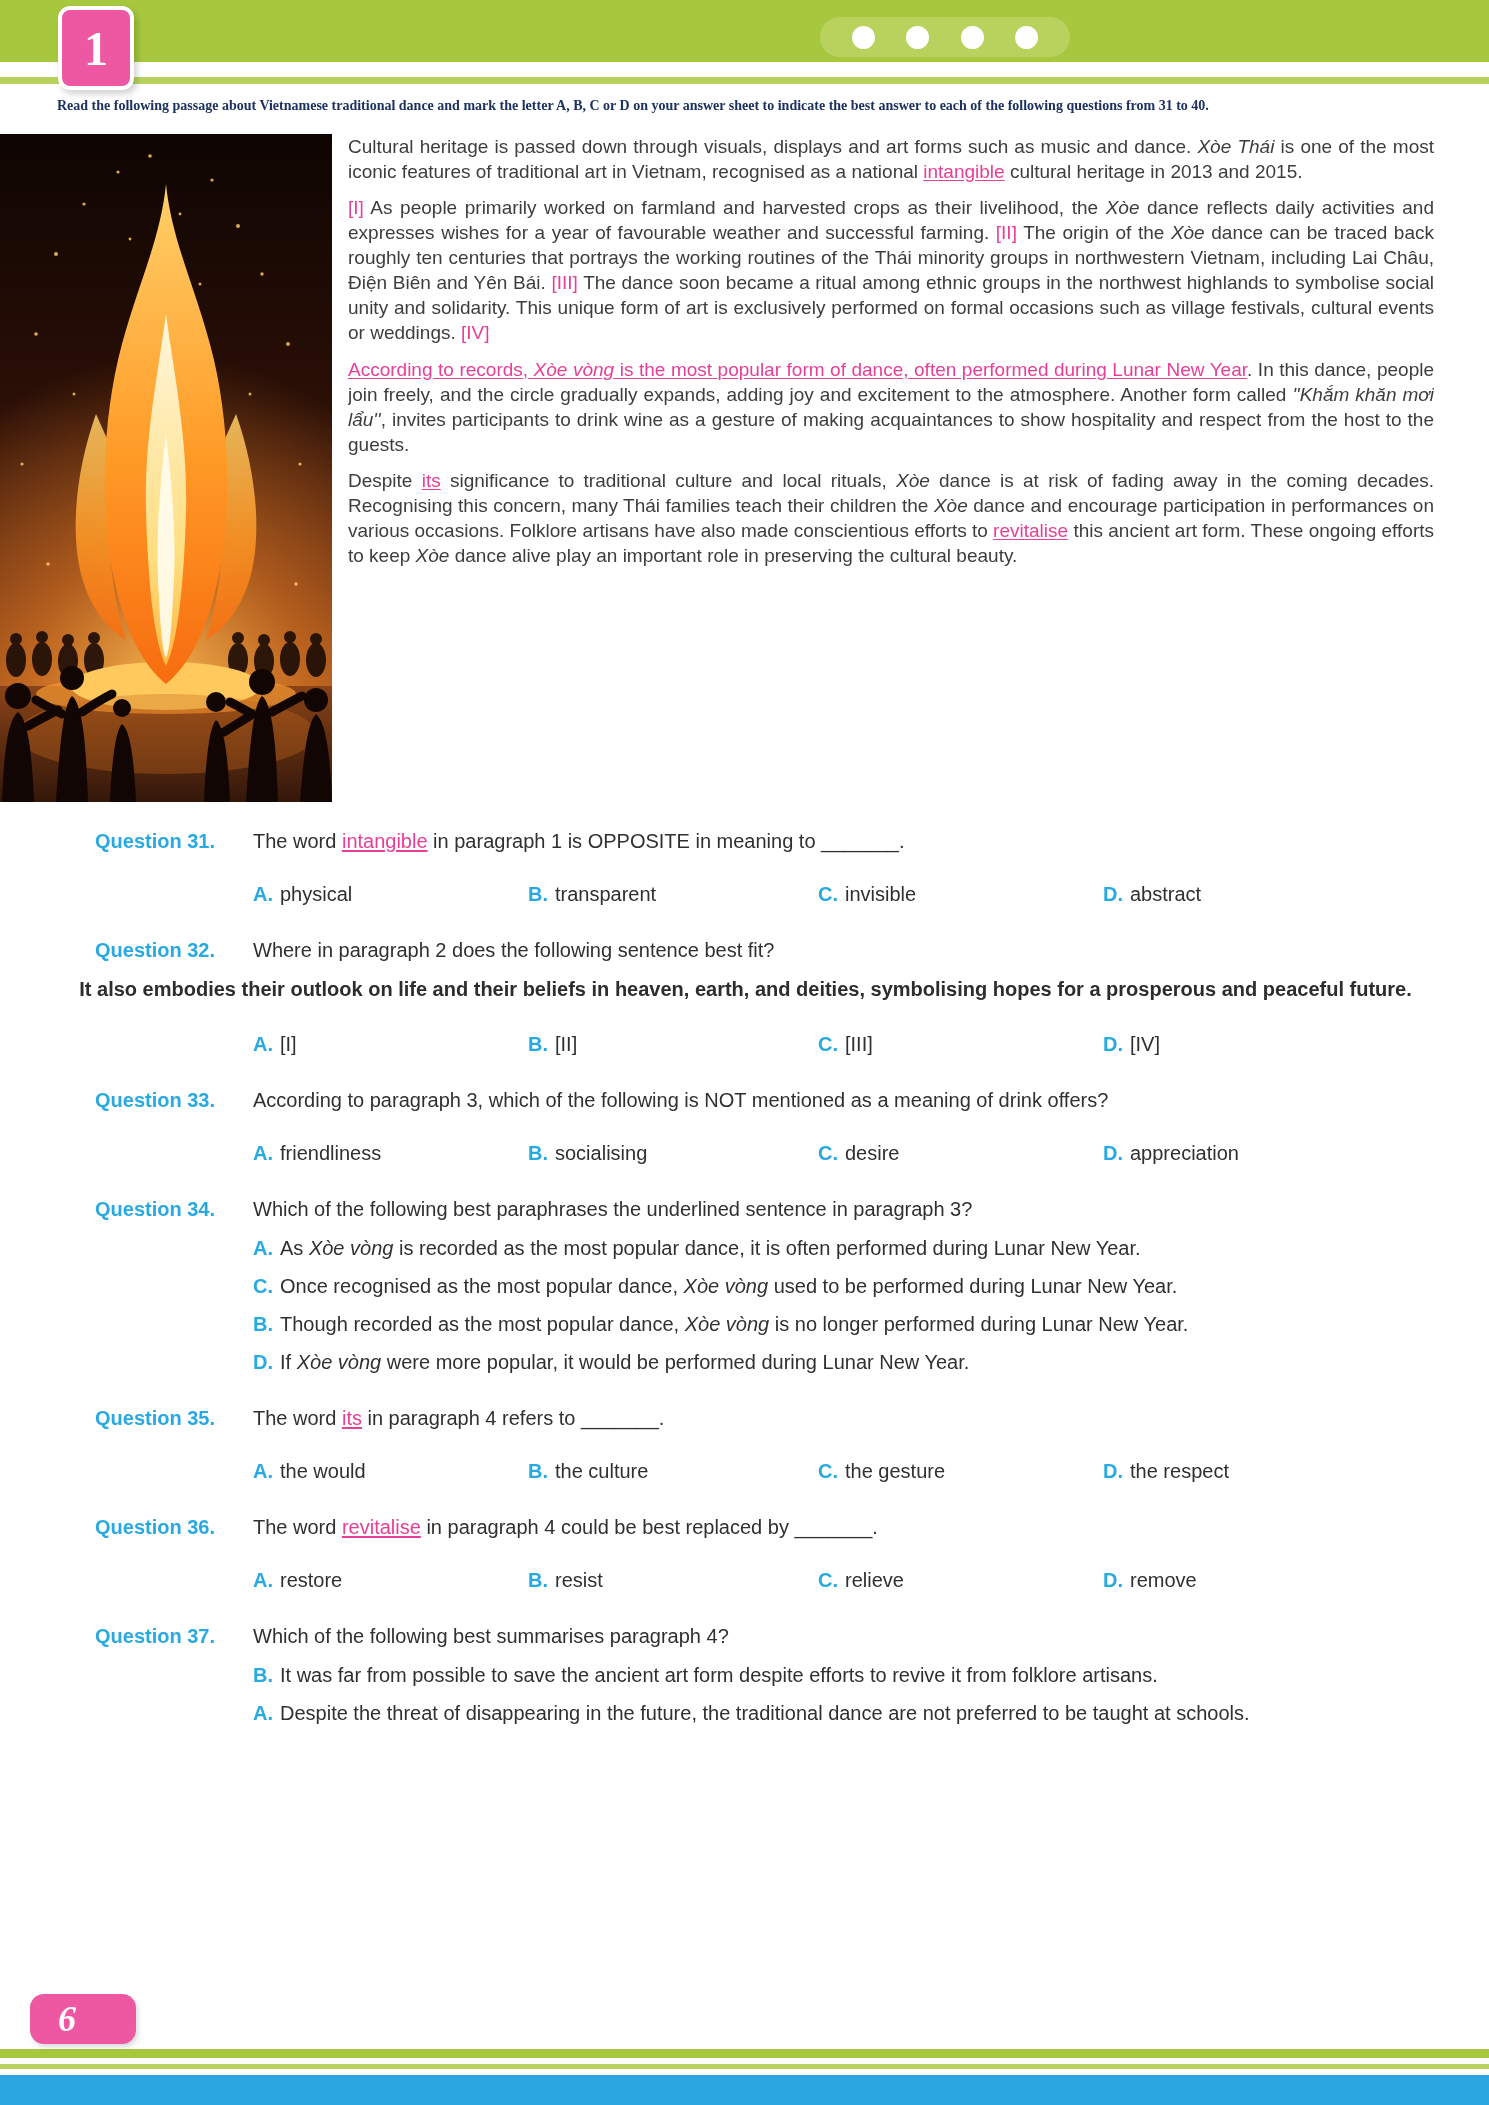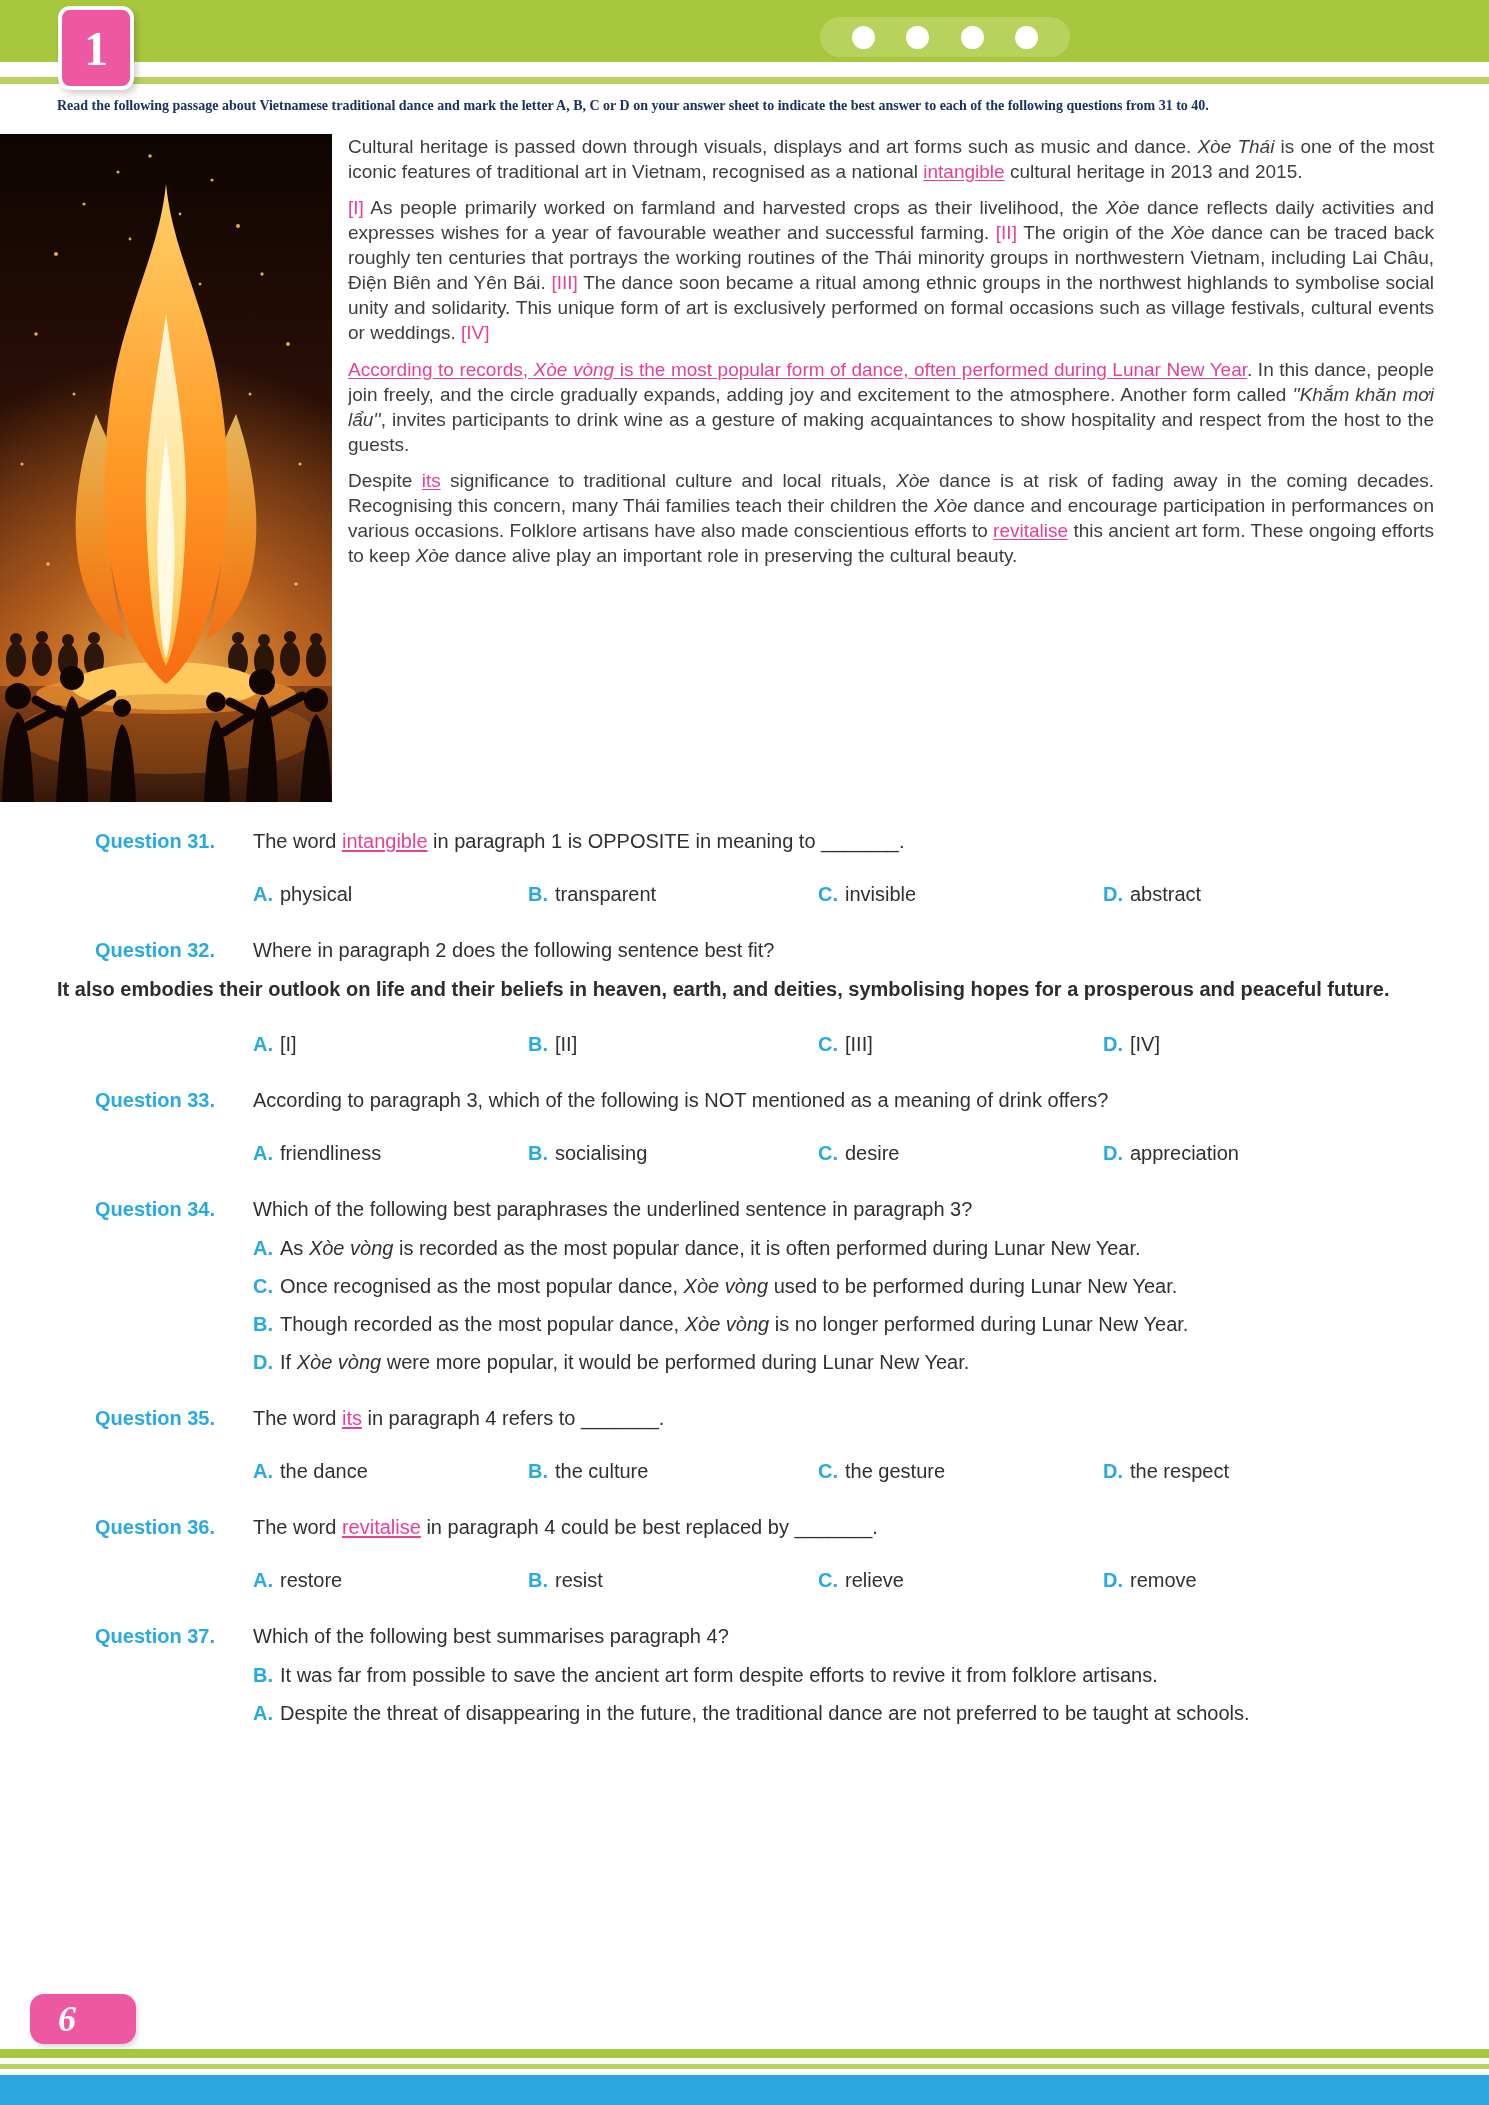--- a/index.html
+++ b/index.html
@@ -43,21 +43,21 @@
   .seg-p{color:var(--pink);}
   .seg-pu{color:var(--pink);text-decoration:underline;text-underline-offset:2px;}
   .seg-ipu{font-style:italic;color:var(--pink);text-decoration:underline;text-underline-offset:2px;}
 
   
   .questions{margin:24px 55px 0 57px;}
   .q{display:grid;grid-template-columns:196px 1fr;align-items:start;margin-bottom:26px;
      font-size:20px;line-height:1.5;color:#303030;}
   .q-label{grid-column:1;color:var(--blue);font-weight:700;text-align:center;}
   .q-text{grid-column:2;text-align:justify;}
-  .q-inserted{grid-column:1 / -1;font-weight:700;color:#2d2d2d;margin:9px 0 2px;}
+  .q-inserted{grid-column:1 / -1;text-align:center;font-weight:700;color:#2d2d2d;margin:9px 0 2px;}
   .opts-row{grid-column:2;display:grid;grid-template-columns:275px 290px 285px 1fr;margin-top:23px;}
   .opts-block{grid-column:2;margin-top:9px;}
   .opt-line{padding-left:34px;text-indent:-34px;text-align:justify;margin-bottom:8px;}
   .opt-line:last-child{margin-bottom:0;}
   .opt-letter{color:var(--blue);font-weight:700;margin-right:7px;}
 
   
   .page-badge{position:absolute;left:30px;top:1994px;width:106px;height:50px;background:var(--pink-badge);
               border-radius:14px;display:flex;align-items:center;z-index:3;box-shadow:2px 3px 5px rgba(0,0,0,.15);}
   .page-badge span{font-family:"Liberation Serif",serif;font-style:italic;font-weight:700;font-size:36px;
@@ -248,21 +248,21 @@
           <div class="opt-line"><span class="opt-letter">C.</span><span class="opt-rich"><span>Once recognised as the most popular dance, </span><span class="seg-i">Xòe vòng</span><span> used to be performed during Lunar New Year.</span></span></div>
           <div class="opt-line"><span class="opt-letter">B.</span><span class="opt-rich"><span>Though recorded as the most popular dance, </span><span class="seg-i">Xòe vòng</span><span> is no longer performed during Lunar New Year.</span></span></div>
           <div class="opt-line"><span class="opt-letter">D.</span><span class="opt-rich"><span>If </span><span class="seg-i">Xòe vòng</span><span> were more popular, it would be performed during Lunar New Year.</span></span></div>
         </div>
       </div>
 
       <div class="q">
         <div class="q-label">Question 35.</div>
         <div class="q-text"><span>The word </span><span class="seg-pu">its</span><span> in paragraph 4 refers to _______.</span></div>
         <div class="opts-row">
-          <div class="opt"><span class="opt-letter">A.</span><span class="opt-text">the dance</span></div>
+          <div class="opt"><span class="opt-letter">A.</span><span class="opt-text">the would</span></div>
           <div class="opt"><span class="opt-letter">B.</span><span class="opt-text">the culture</span></div>
           <div class="opt"><span class="opt-letter">C.</span><span class="opt-text">the gesture</span></div>
           <div class="opt"><span class="opt-letter">D.</span><span class="opt-text">the respect</span></div>
         </div>
       </div>
 
       <div class="q">
         <div class="q-label">Question 36.</div>
         <div class="q-text"><span>The word </span><span class="seg-pu">revitalise</span><span> in paragraph 4 could be best replaced by _______.</span></div>
         <div class="opts-row">

